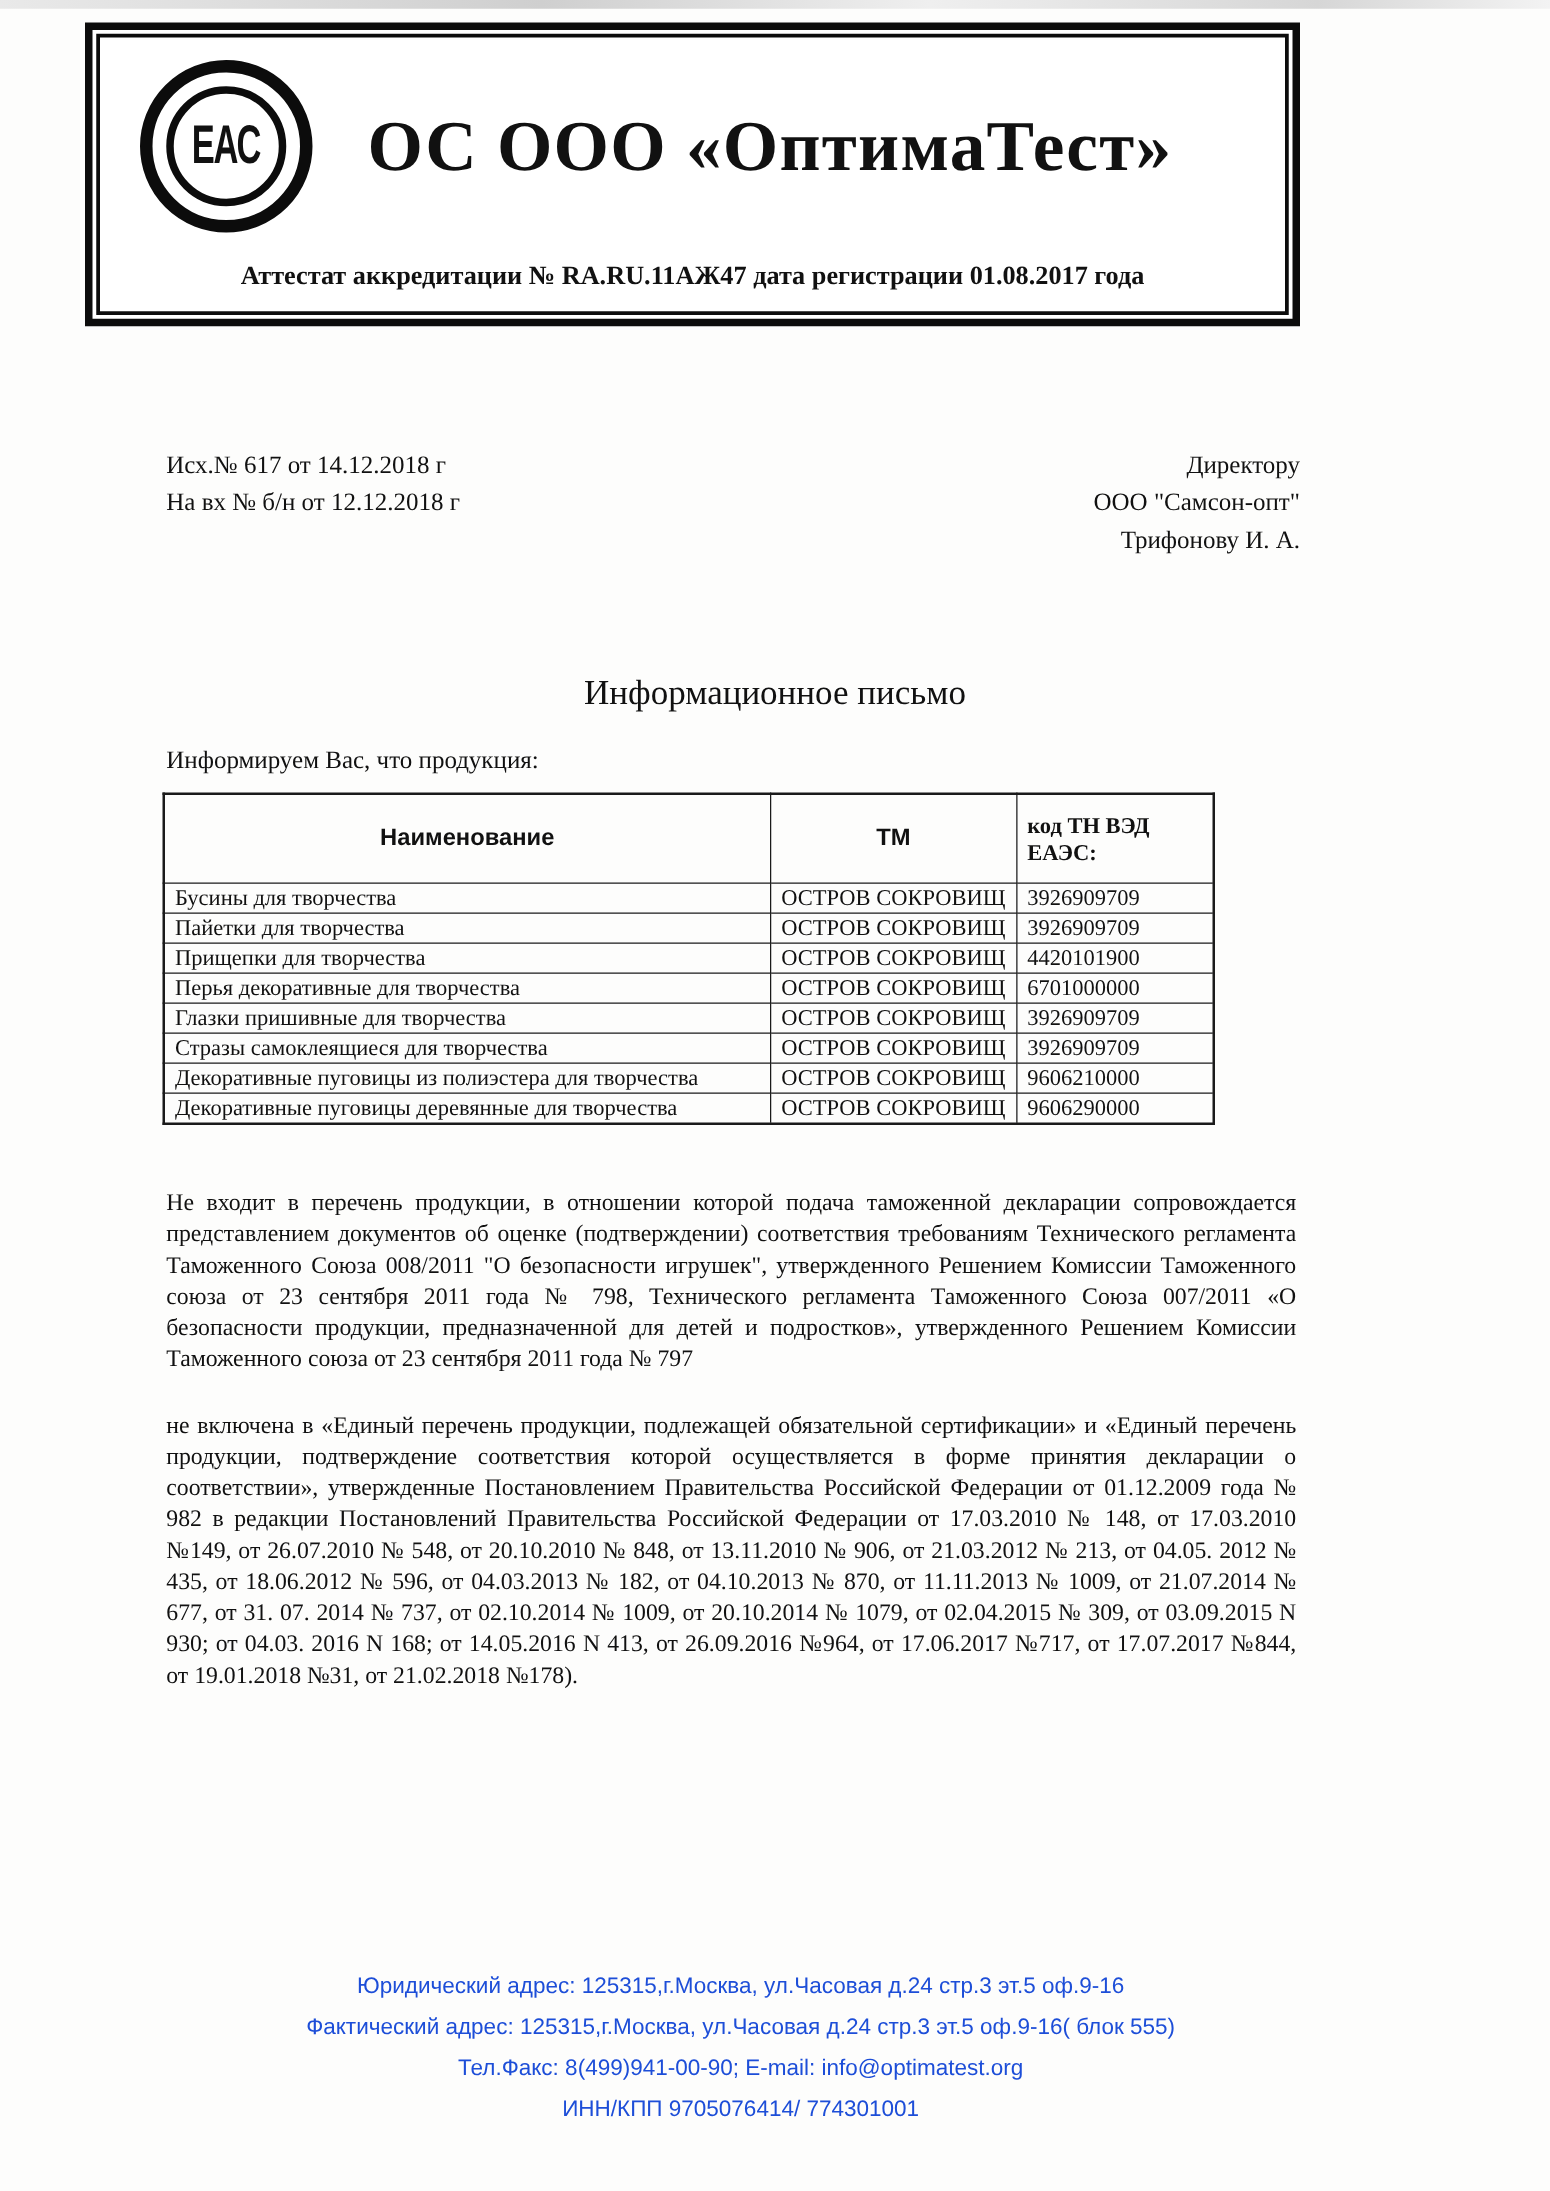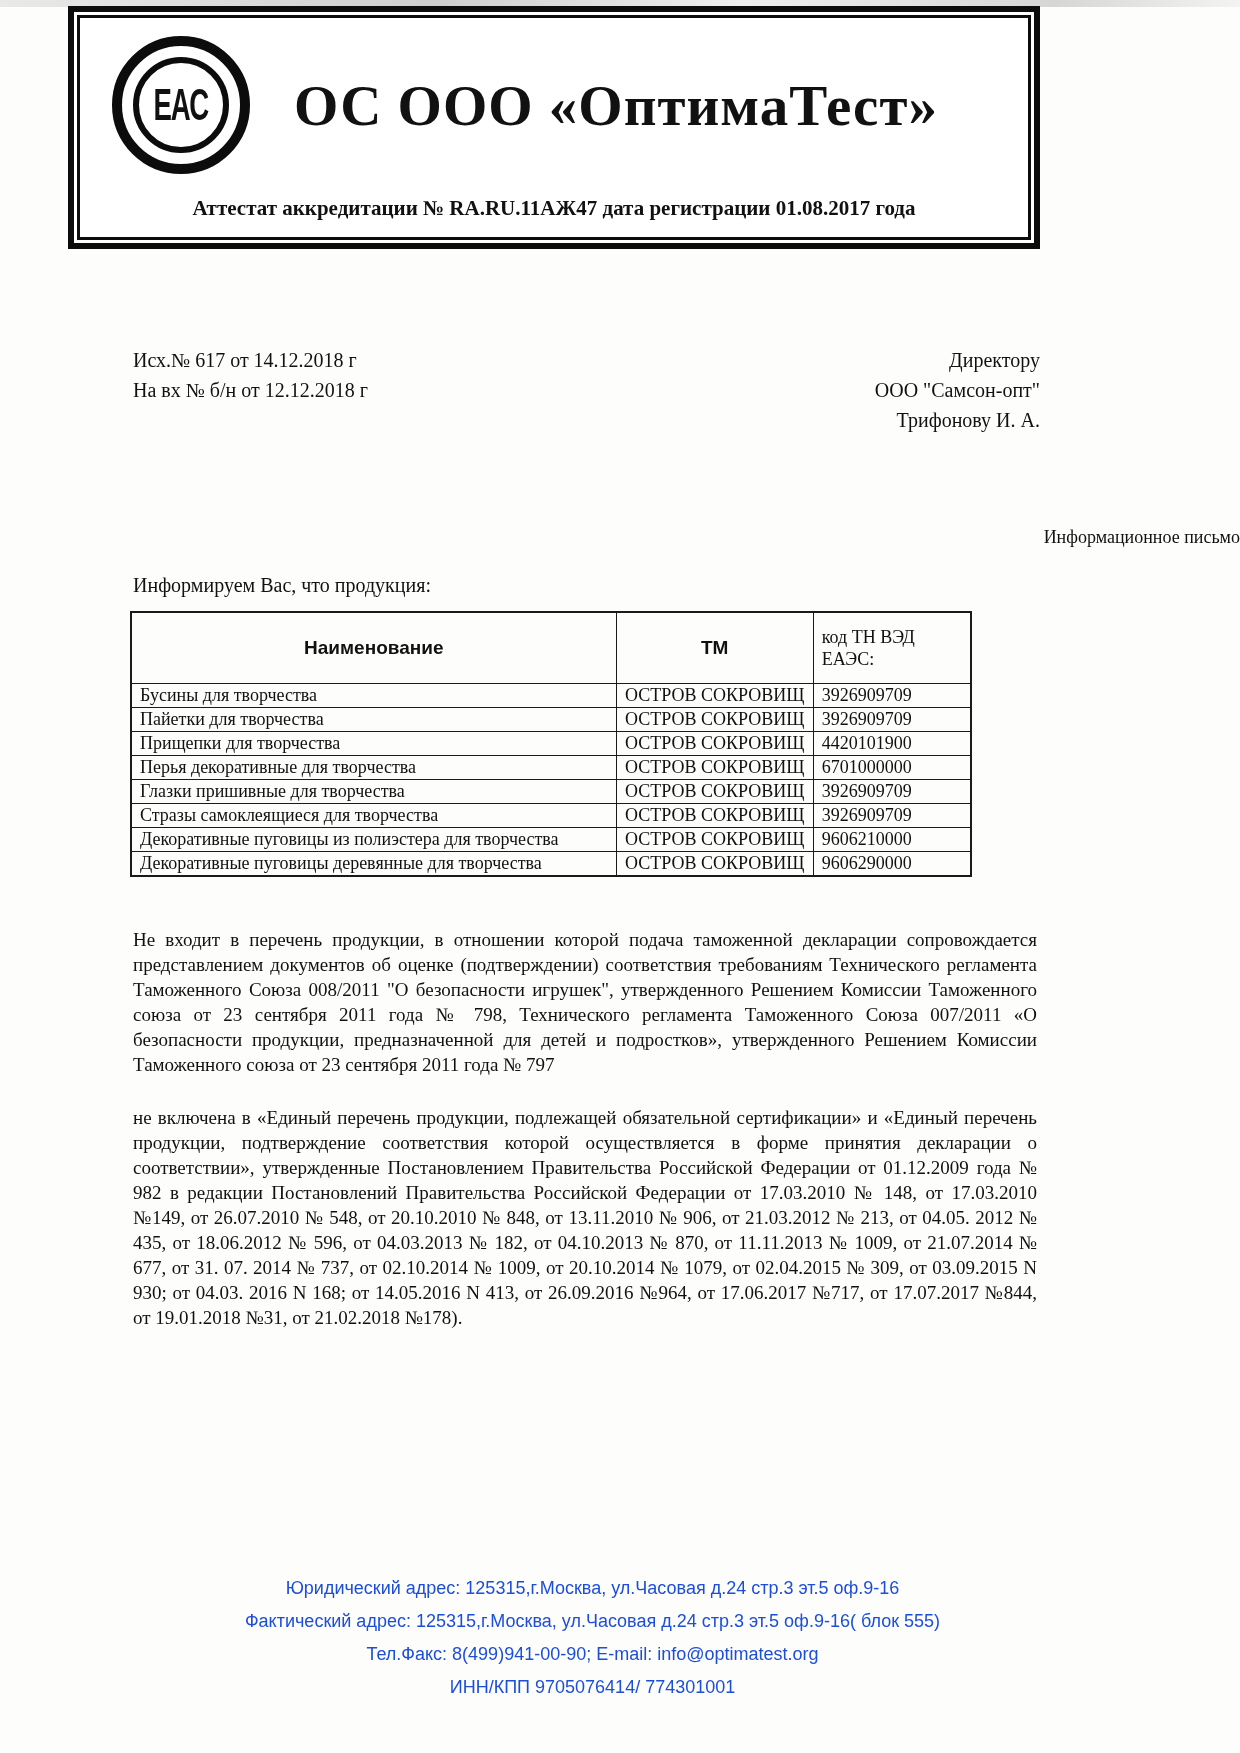--- a/index.html
+++ b/index.html
@@ -6,21 +6,21 @@
   body{
     width:1240px;height:1753px;
     background:#fdfdfc;
     font-family:"Liberation Serif","DejaVu Serif",serif;
     color:#111;
     position:relative;
     overflow:hidden;
   }
   .scan-edge{position:absolute;top:0;left:0;width:100%;height:7px;
     background:linear-gradient(90deg,#e9e9e9 0%,#cfcfcf 35%,#efefef 60%,#d6d6d6 85%,#f3f3f3 100%);}
-  .page{position:relative;padding-top:6px;}
+  .page{position:relative;padding-top:18px;}
 
   
   .header-box{
     margin:0 200px 0 68px;
     border:6px solid #0c0c0c;
     padding:3px;
     background:#fff;
   }
   .header-box-inner{
     border:3px solid #0c0c0c;
@@ -59,22 +59,22 @@
   .ref-row{
     margin:96px 200px 0 133px;
     display:flex;justify-content:space-between;
     font-size:20px;line-height:30px;
   }
   .addressee{text-align:right;}
 
   
   .letter-title{
     margin-top:92px;
-    text-align:right;
-    font-size:18px;
+    text-align:center;
+    font-size:28px;
   }
   .intro{
     margin:26px 200px 0 133px;
     font-size:20px;
   }
 
   
   table.products{
     margin:14px 0 0 130px;
     width:842px;
@@ -87,21 +87,21 @@
     padding:1px 8px;
     vertical-align:middle;
   }
   th.h-name,th.h-tm{
     font-family:"Liberation Sans",sans-serif;
     font-size:19px;font-weight:bold;text-align:center;
     height:68px;
   }
   th.h-code{
     font-family:"Liberation Serif","DejaVu Serif",serif;
-    font-size:18px;font-weight:normal;
+    font-size:18px;font-weight:bold;
     text-align:left;vertical-align:top;padding-top:4px;
     line-height:22px;
   }
   td.c-name{width:544px;height:21px;}
   td.c-tm{width:198px;text-align:center;}
   td.c-code{width:152px;}
 
   
   .para{
     margin:0 203px 0 133px;

